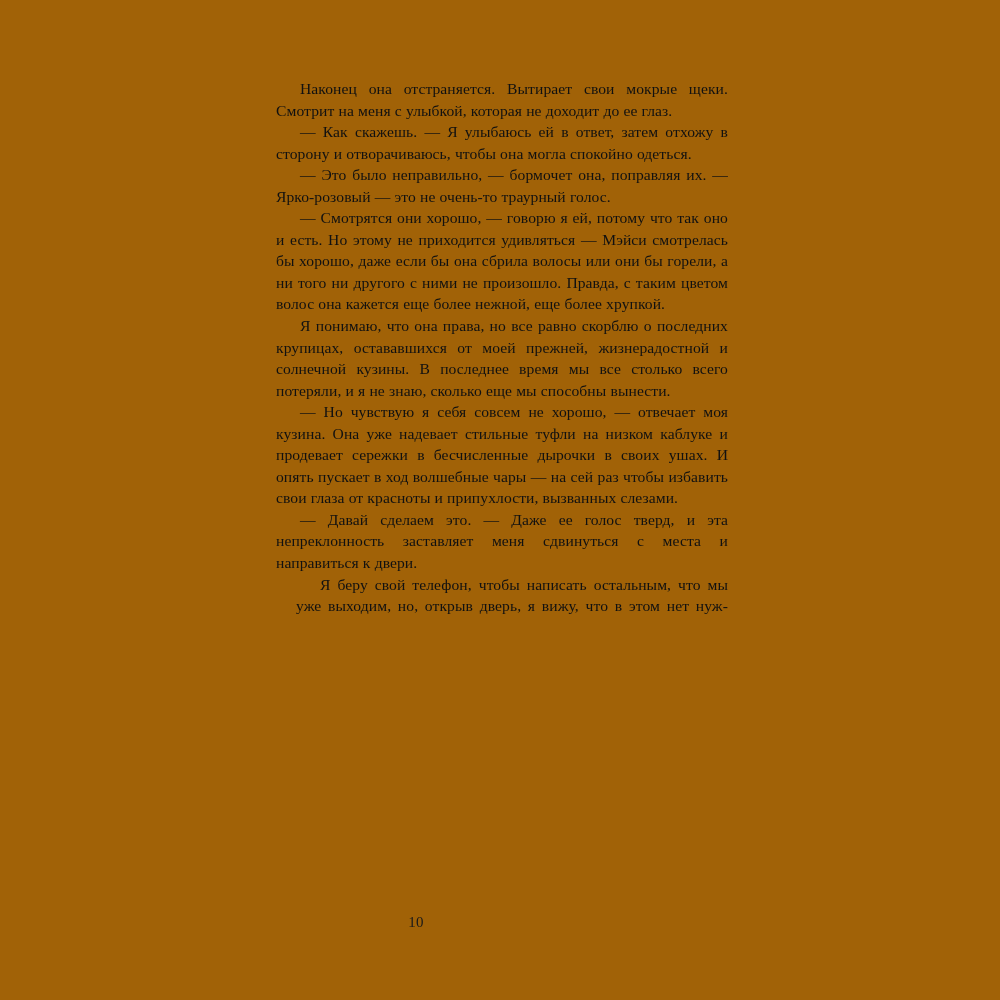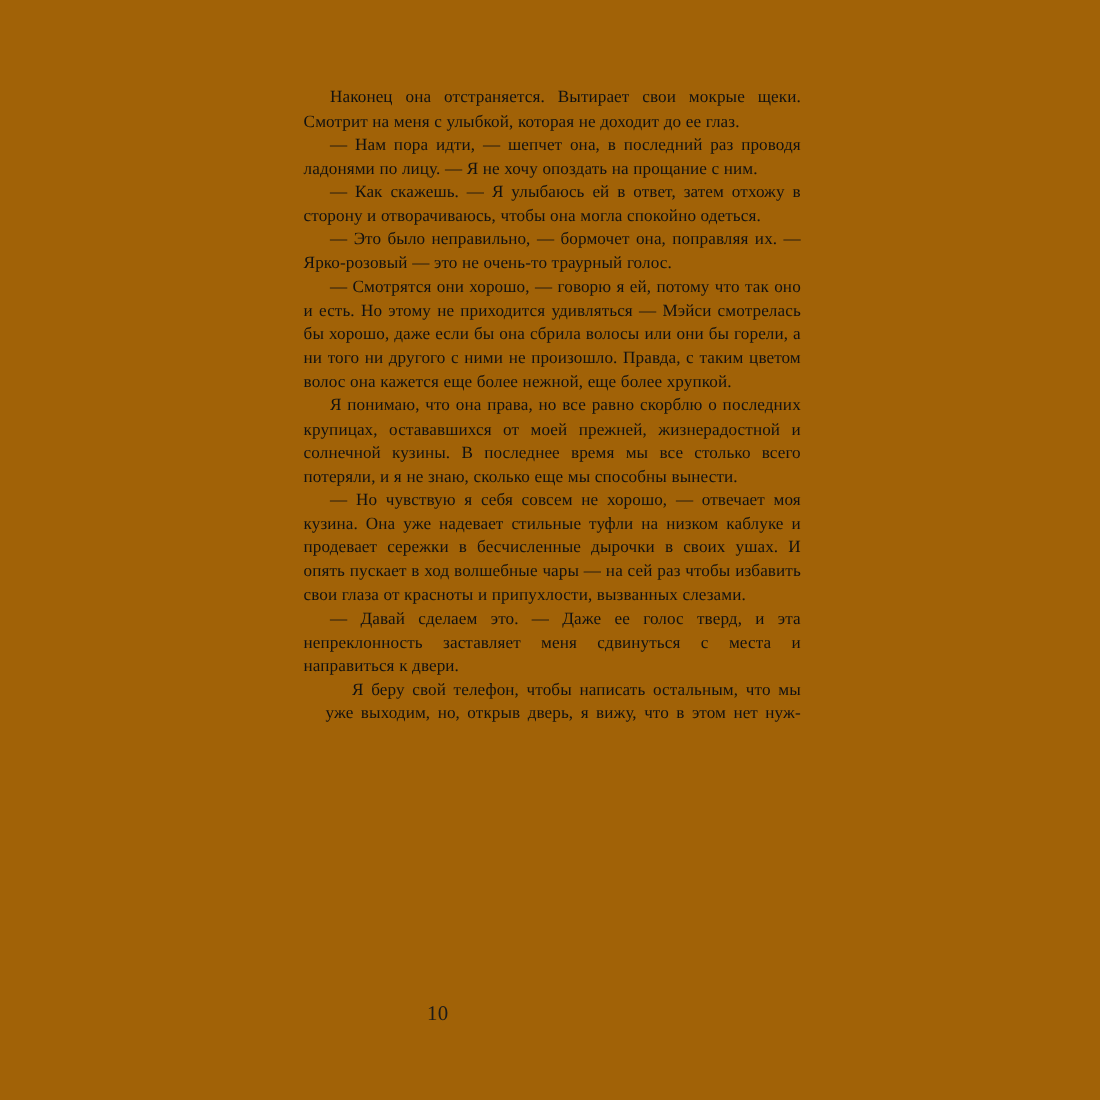--- a/index.html
+++ b/index.html
@@ -55,38 +55,37 @@
   
   #text-block p.continued {
     text-align: justify;
     text-align-last: justify;
     margin-left: 20px;
   }
 
   
   #folio {
     position: absolute;
-    left: 0;
+    left: 18px;
     top: 912px;
     width: 796px;
     text-align: center;
-    font-size: 19px;
+    font-size: 15px;
     line-height: 20px;
     color: #1a1a1a;
     letter-spacing: 0.02em;
   }
 </style>
 </head>
 <body>
 
 <div id="page">
 
   <div id="text-block">
     <p class="body-par">Наконец она отстраняется. Вытирает свои мокрые щеки. Смотрит на меня с улыбкой, которая не доходит до ее глаз.</p>
-    <p class="body-par dialogue">— Нам пора идти, — шепчет она, в последний раз проводя ладонями по лицу. — Я не хочу опоздать на прощание с ним.</p>
     <p class="body-par dialogue">— Как скажешь. — Я улыбаюсь ей в ответ, затем отхожу в сторону и отворачиваюсь, чтобы она могла спокойно одеться.</p>
     <p class="body-par dialogue">— Это было неправильно, — бормочет она, поправляя их. — Ярко-розовый — это не очень-то траурный голос.</p>
     <p class="body-par dialogue">— Смотрятся они хорошо, — говорю я ей, потому что так оно и есть. Но этому не приходится удивляться — Мэйси смотрелась бы хорошо, даже если бы она сбрила волосы или они бы горели, а ни того ни другого с ними не произошло. Правда, с таким цветом волос она кажется еще более нежной, еще более хрупкой.</p>
     <p class="body-par">Я понимаю, что она права, но все равно скорблю о последних крупицах, остававшихся от моей прежней, жизнерадостной и солнечной кузины. В последнее время мы все столько всего потеряли, и я не знаю, сколько еще мы способны вынести.</p>
     <p class="body-par dialogue">— Но чувствую я себя совсем не хорошо, — отвечает моя кузина. Она уже надевает стильные туфли на низком каблуке и продевает сережки в бесчисленные дырочки в своих ушах. И опять пускает в ход волшебные чары — на сей раз чтобы избавить свои глаза от красноты и припухлости, вызванных слезами.</p>
     <p class="body-par dialogue">— Давай сделаем это. — Даже ее голос тверд, и эта непреклонность заставляет меня сдвинуться с места и направиться к двери.</p>
     <p class="body-par continued">Я беру свой телефон, чтобы написать остальным, что мы уже выходим, но, открыв дверь, я вижу, что в этом нет нуж-</p>
   </div>
 
   <div id="folio">10</div>

